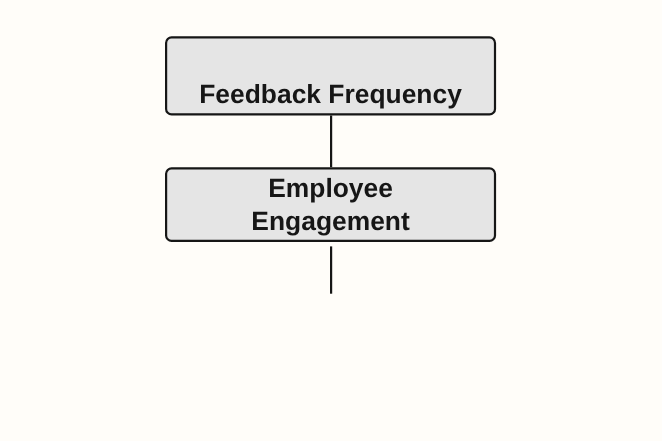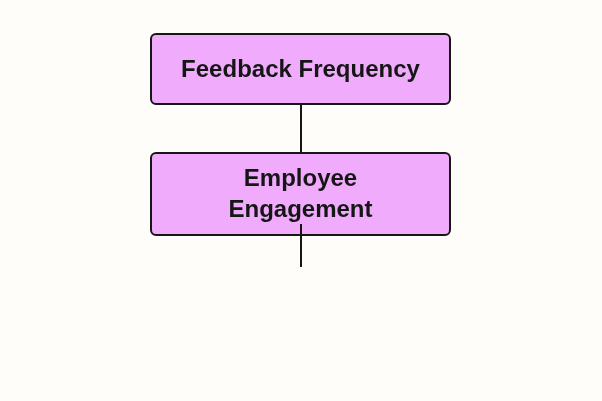--- a/index.html
+++ b/index.html
@@ -16,35 +16,35 @@
   .diagram {
     position: relative;
     width: 602px;
     height: 401px;
   }
   .node {
     position: absolute;
     left: 150px;
     width: 301px;
     box-sizing: border-box;
-    background: #f0abfc;
+    background: #e5e5e5;
     border: 2px solid #161616;
     border-radius: 6px;
     display: flex;
-    align-items: center;
+    align-items: flex-end;
     justify-content: center;
     text-align: center;
     color: #161616;
     font-size: 24px;
     font-weight: 600;
     line-height: 1.28;
     padding: 0 26px;
   }
   .node-1 { top: 33px;  height: 72px; }
-  .node-2 { top: 152px; height: 84px; }
+  .node-2 { top: 152px; height: 68px; }
   .node-3 { top: 267px; height: 93px; }
   .connector {
     position: absolute;
     left: 300px;
     width: 2px;
     background: #161616;
   }
   .connector-1 { top: 105px; height: 47px; }
   .connector-2 { top: 224px; height: 43px; }
 </style>

